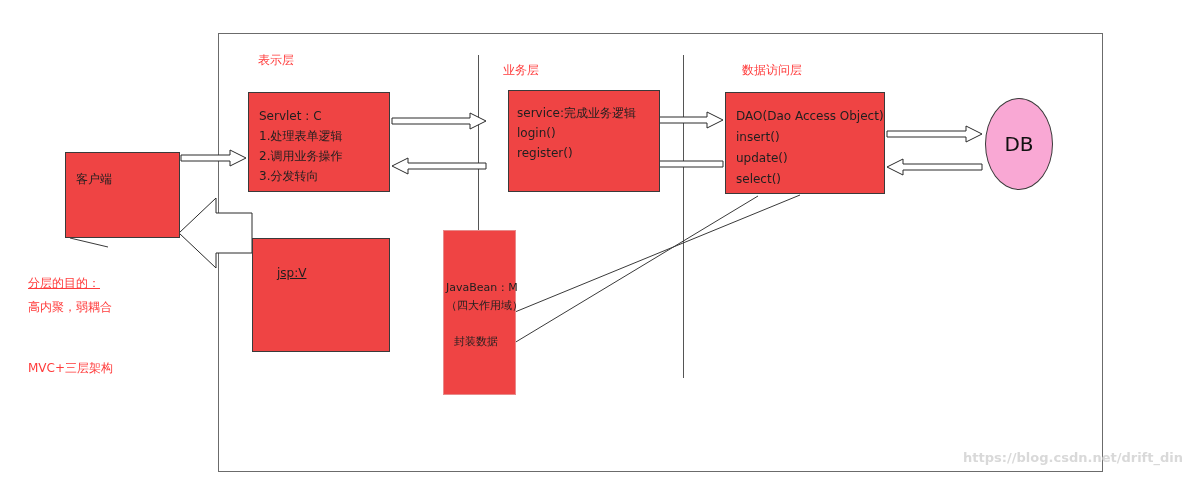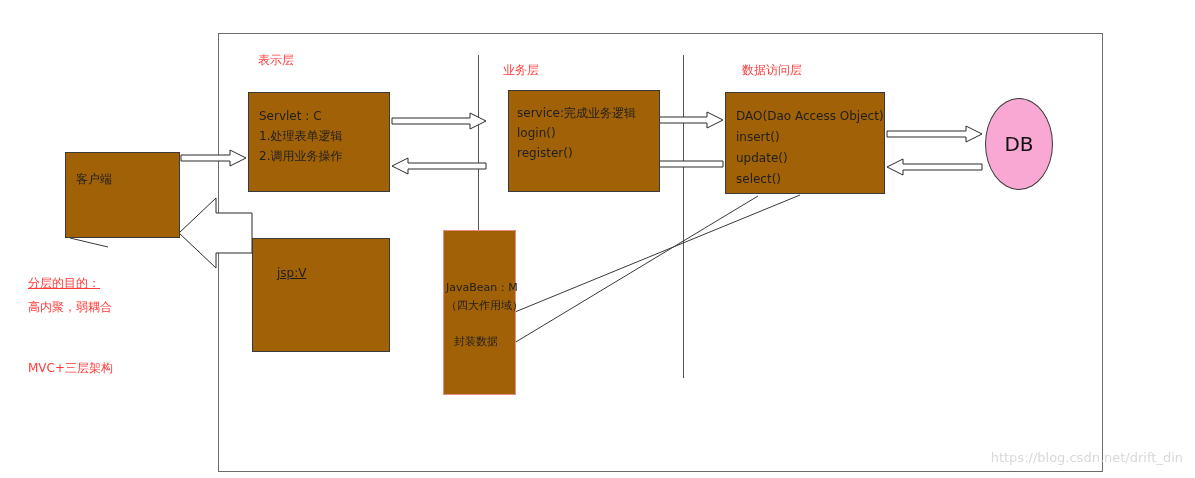--- a/index.html
+++ b/index.html
@@ -20,21 +20,21 @@
     background: transparent;
   }
   svg.overlay {
     position: absolute;
     left: 0; top: 0;
     width: 1195px; height: 478px;
   }
   .box {
     position: absolute;
     border: 1px solid #3a3a3a;
-    background: #a16207;
+    background: #ef4444;
     font-size: 12px;
     color: #1f1f1f;
     line-height: 20px;
   }
   .box .bline { white-space: nowrap; }
   .client-box   { left: 65px;  top: 152px; width: 115px; height: 86px;  padding: 16px 0 0 10px; }
   .servlet-box  { left: 248px; top: 92px;  width: 142px; height: 100px; padding: 13px 0 0 10px; }
   .service-box  { left: 508px; top: 90px;  width: 152px; height: 102px; padding: 12px 0 0 8px; }
   .dao-box      { left: 725px; top: 92px;  width: 160px; height: 102px; padding: 13px 0 0 10px; line-height: 21px; }
   .jsp-box      { left: 252px; top: 238px; width: 138px; height: 114px; padding: 24px 0 0 24px; text-decoration: underline; }
@@ -62,20 +62,21 @@
     color: #ff3b3b;
     font-size: 12px;
     white-space: nowrap;
   }
   .watermark {
     position: absolute;
     right: 12px; top: 450px;
     color: #d9d9d9;
     font-size: 13px;
     white-space: nowrap;
+    font-weight: bold;
   }
 </style>
 </head>
 <body>
 
 <div class="canvas">
 
   <div class="outer-frame"></div>
 
   <svg class="overlay" viewBox="0 0 1195 478" xmlns="http://www.w3.org/2000/svg">
@@ -108,20 +109,21 @@
   <div class="red-label" style="left:28px; top:360px;">MVC+三层架构</div>
 
   <div class="box client-box">
     <div class="bline">客户端</div>
   </div>
 
   <div class="box servlet-box">
     <div class="bline">Servlet : C</div>
     <div class="bline">1.处理表单逻辑</div>
     <div class="bline">2.调用业务操作</div>
+    <div class="bline">3.分发转向</div>
   </div>
 
   <div class="box service-box">
     <div class="bline">service:完成业务逻辑</div>
     <div class="bline">login()</div>
     <div class="bline">register()</div>
   </div>
 
   <div class="box dao-box">
     <div class="bline">DAO(Dao Access Object)</div>

